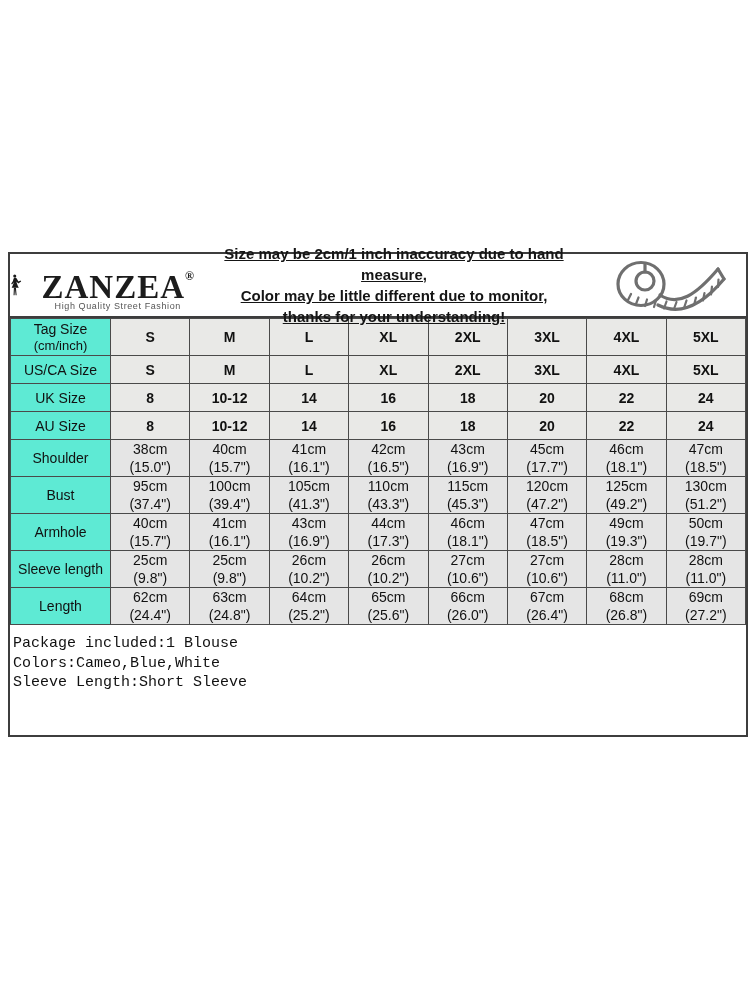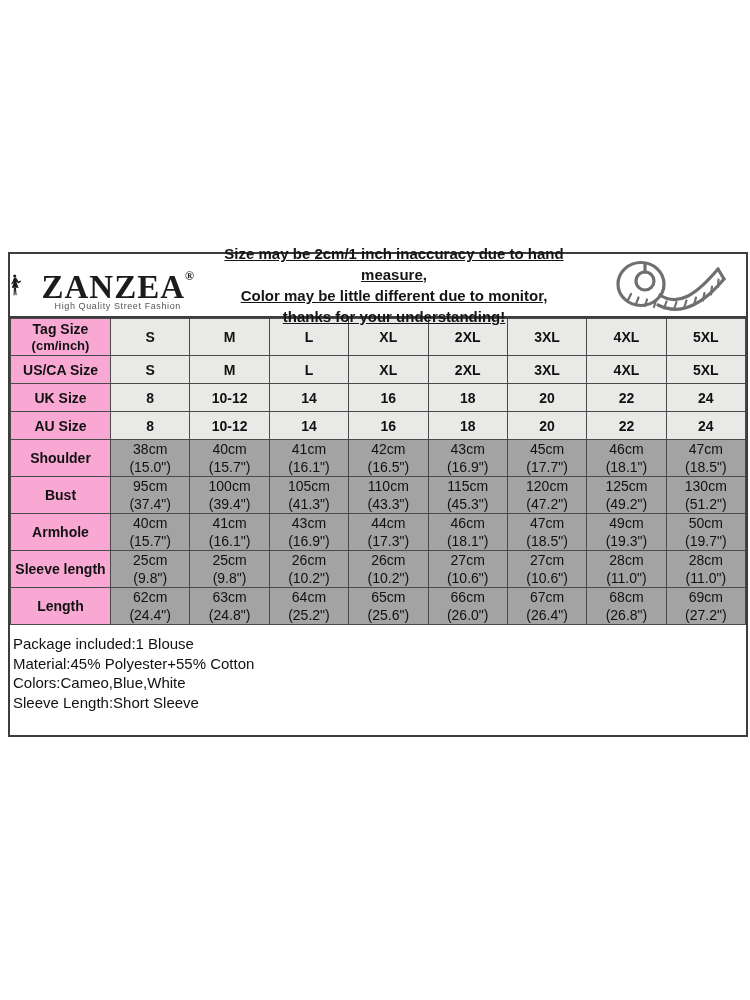--- a/index.html
+++ b/index.html
@@ -16,30 +16,30 @@
     line-height: 32px; letter-spacing: 1px; color: #1c1c1c; }
   .brand-name .reg { font-size: 12px; vertical-align: 18px; letter-spacing: 0; }
   .tagline { font-size: 9px; letter-spacing: 0.6px; color: #555; margin-top: -2px; white-space: nowrap; }
   .disclaimer { flex: 1; text-align: center; font-weight: bold; font-size: 15px; line-height: 21px; color: #151515; text-decoration: underline; }
   .tape { width: 152px; display: flex; align-items: center; justify-content: center; }
 
   
   table.size-table { width: 100%; border-collapse: collapse; table-layout: fixed; }
   .size-table col.col-label { width: 100px; }
   .size-table th, .size-table td { border: 1px solid #4a4a4a; text-align: center; vertical-align: middle; }
-  .size-table th { background: #f9a8d4; font-weight: bold; font-size: 14px; }
+  .size-table th { background: #5eead4; font-weight: normal; font-size: 14px; }
   .row-tag    { height: 37px; }
   .row-conv   { height: 28px; }
   .row-meas   { height: 32px; }
   .row-tag td, .row-conv td { background: #e9e9e7; font-weight: bold; font-size: 14px; }
-  .row-meas td { background: #a3a3a3; font-weight: normal; font-size: 14px; line-height: 18px; }
+  .row-meas td { background: #e5e5e5; font-weight: normal; font-size: 14px; line-height: 18px; }
   .label2 { font-size: 13px; line-height: 17px; }
 
   
-  .product-info { min-height: 110px; padding: 9px 6px 8px 3px; font-size: 15px; line-height: 19.5px; color: #111; }
+  .product-info { min-height: 110px; padding: 9px 6px 8px 3px; font-size: 15px; line-height: 19.5px; color: #111; font-family: Liberation Mono, monospace; }
 </style>
 </head>
 <body>
 
 <div class="sheet">
 
   <div class="header">
     <div class="logo">
       <svg width="30" height="58" viewBox="0 0 34 64">
         <g fill="#1a1a1a">
@@ -332,18 +332,17 @@
       <td>
         <div>69cm</div>
         <div>(27.2")</div>
       </td>
     </tr>
   </tbody>
     </table>
 
   <div class="product-info">
     <div>Package included:1 Blouse</div>
-    <div>Material:45% Polyester+55% Cotton</div>
     <div>Colors:Cameo,Blue,White</div>
     <div>Sleeve Length:Short Sleeve</div>
   </div>
 
 </div>
 
 </body></html>

